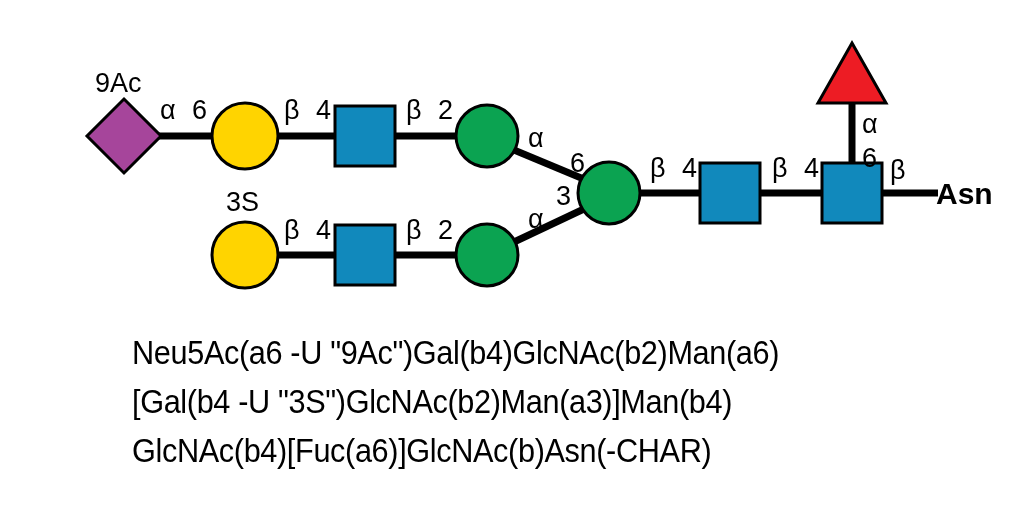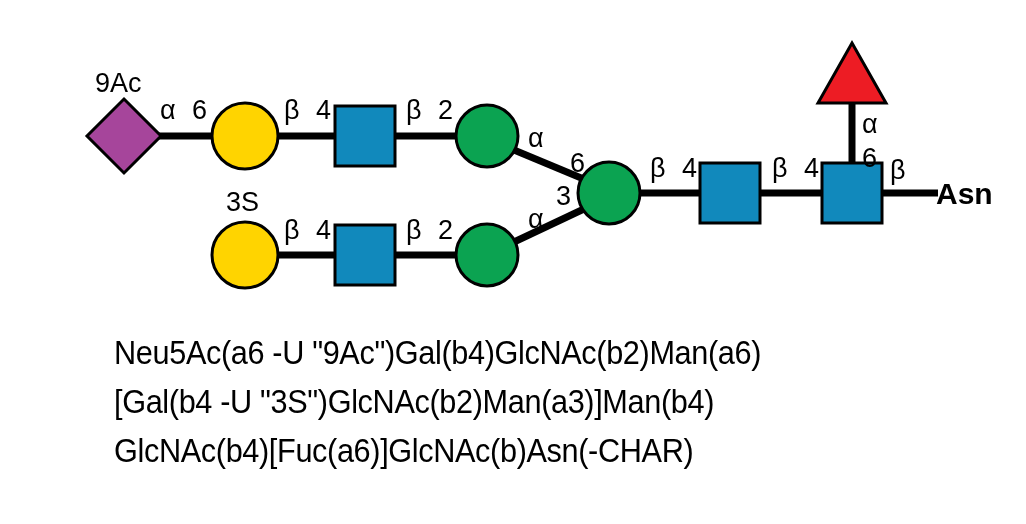--- a/index.html
+++ b/index.html
@@ -19,21 +19,21 @@
   #diagram-canvas {
     position: absolute;
     left: 0;
     top: 0;
     width: 1026px;
     height: 330px;
   }
 
   .seq-text-block {
     position: absolute;
-    left: 114px;
+    left: 132px;
     top: 328px;
     width: 880px;
   }
 
   .seq-line {
     font-family: "Liberation Sans", sans-serif;
     font-size: 33px;
     line-height: 49px;
     color: #000000;
     white-space: pre;

